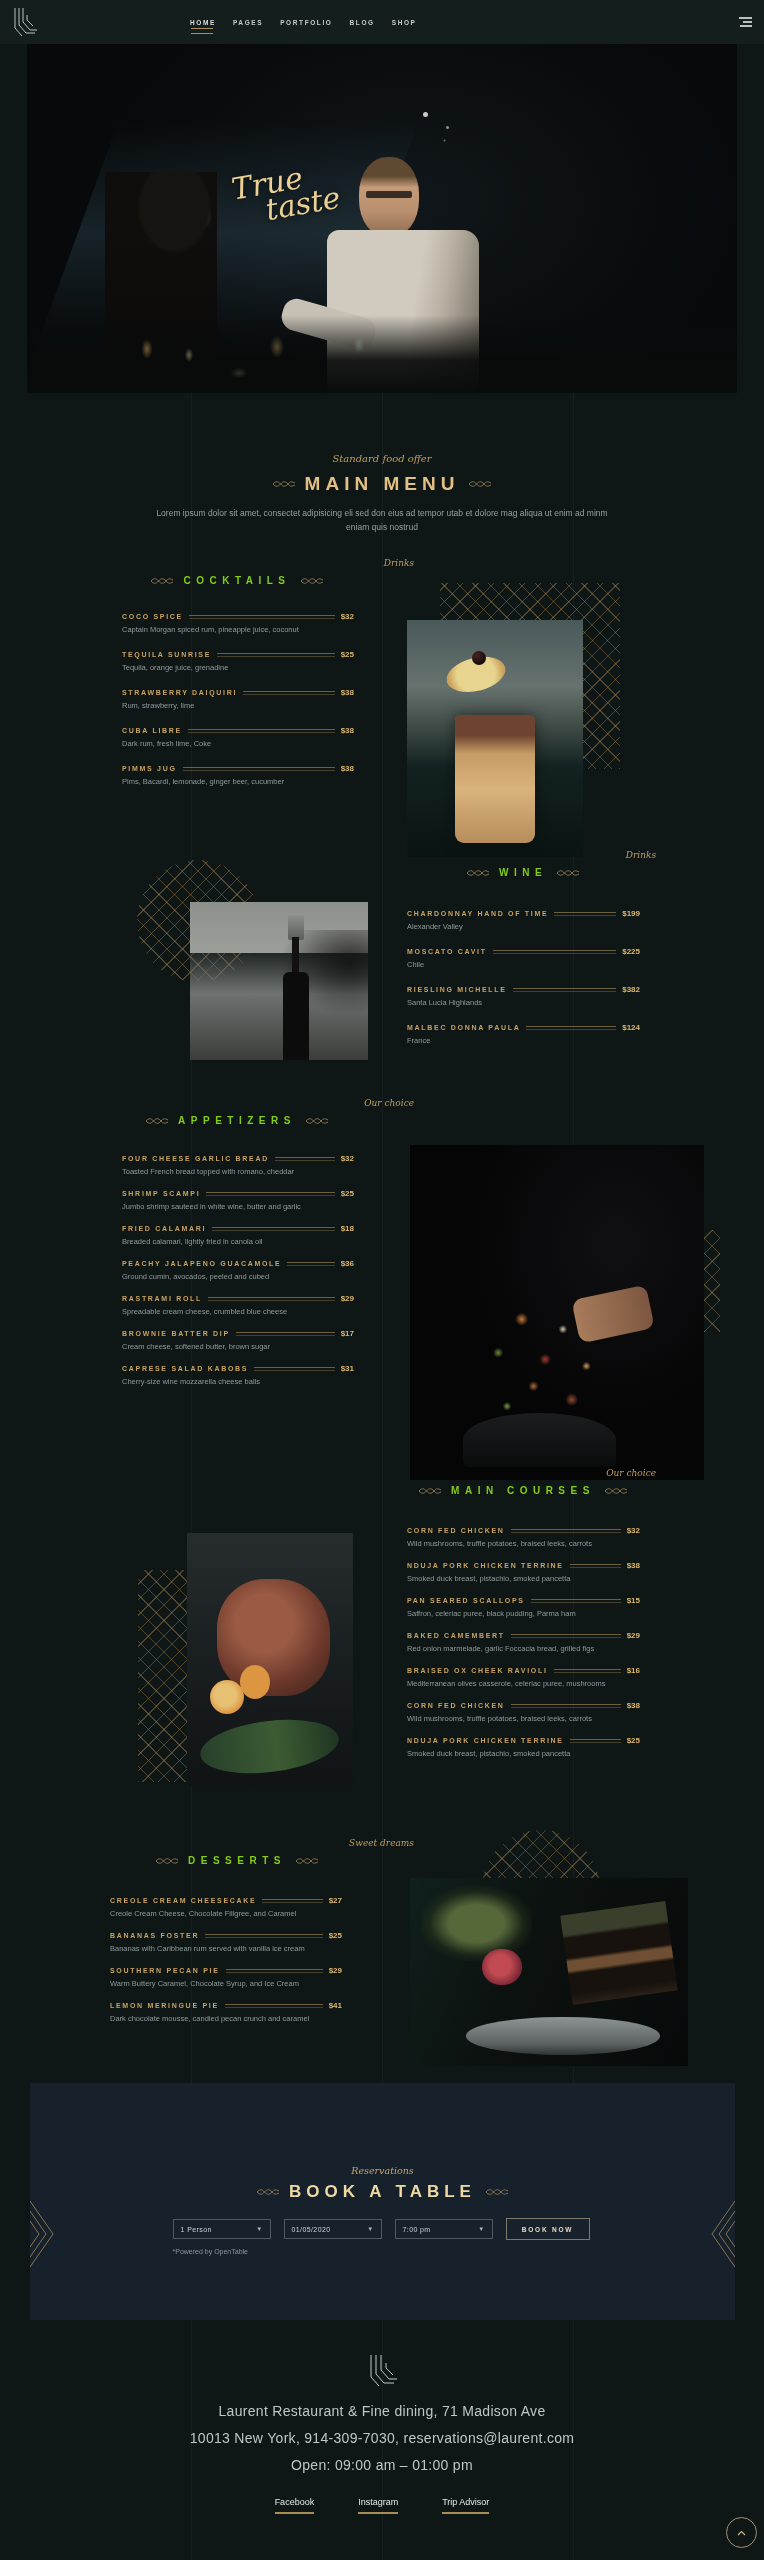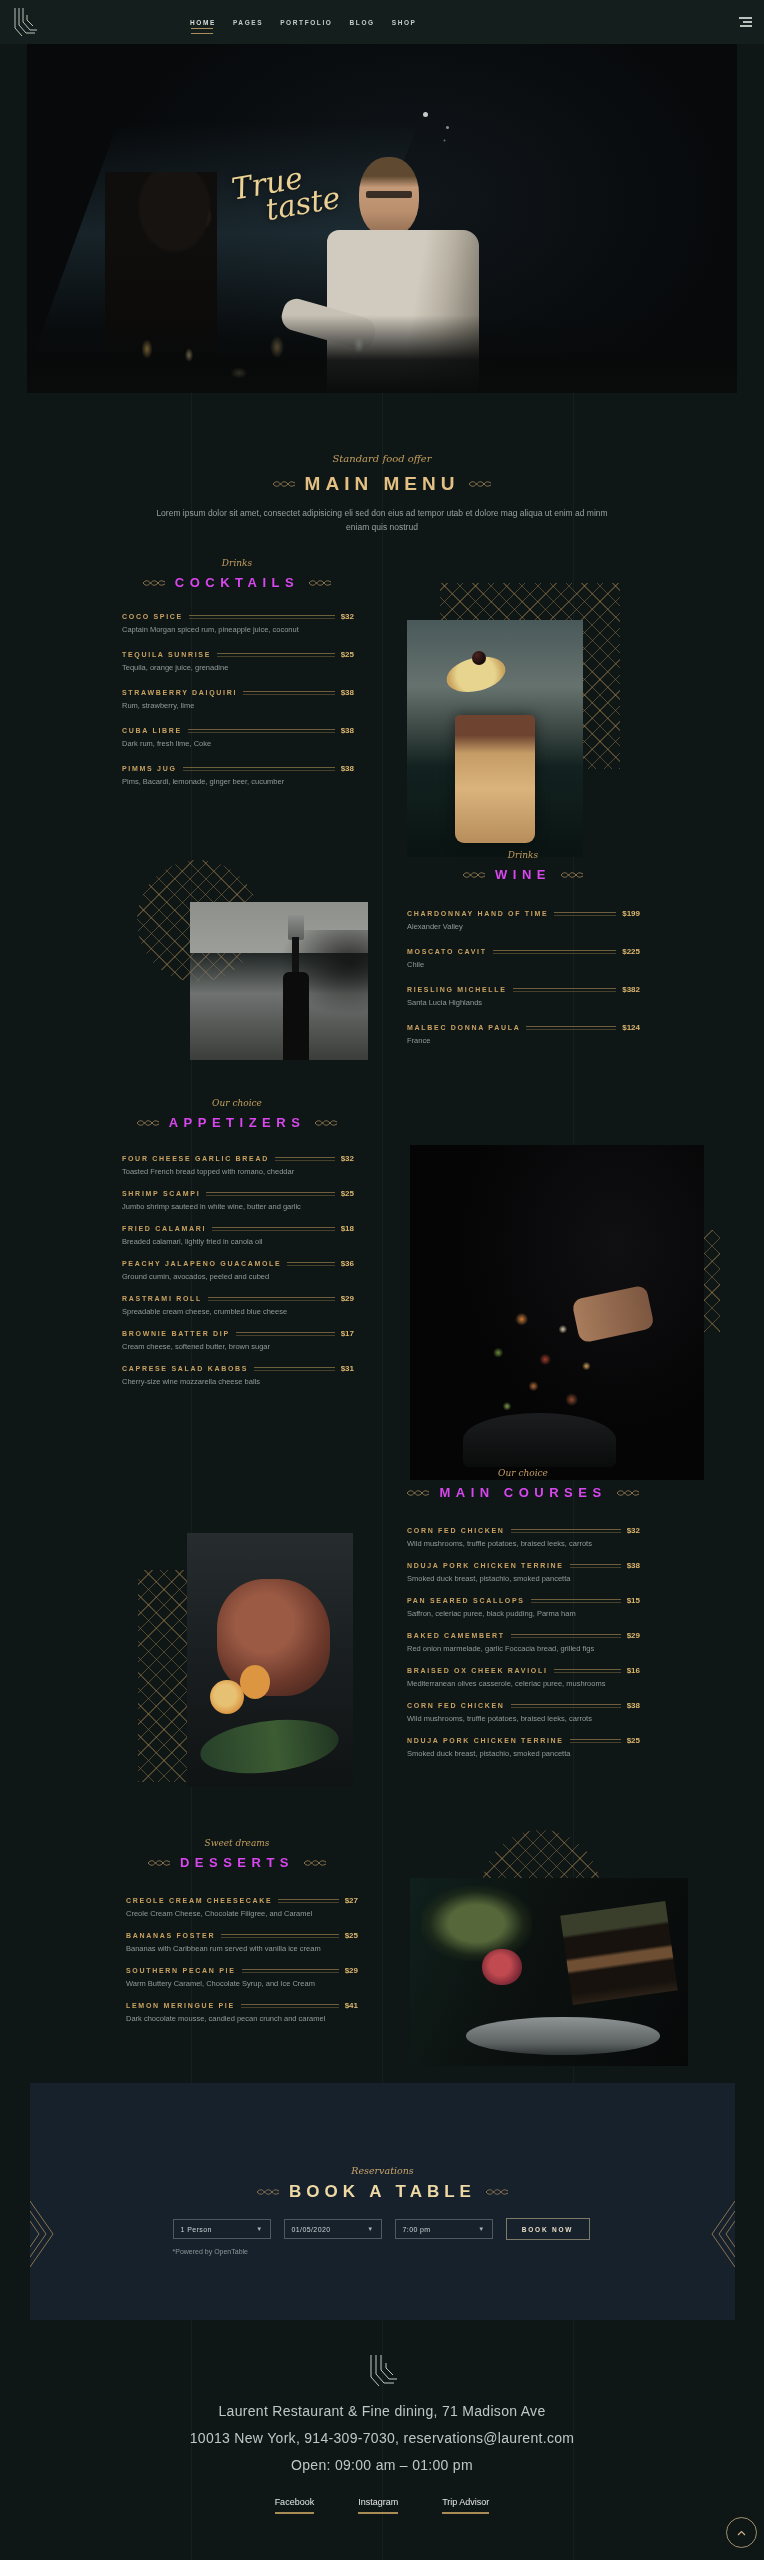--- a/index.html
+++ b/index.html
@@ -42,23 +42,23 @@
 
   
   .intro{position:absolute;left:132px;top:448px;width:500px;text-align:center;z-index:2}
   .script{font-family:"DejaVu Serif",serif;font-style:italic;color:#c49e60}
   .intro .script{font-size:10px}
   .title-row{display:flex;align-items:center;justify-content:center;gap:10px;margin-top:7px}
   .page-title{font-size:19px;letter-spacing:5px;color:#e2bf83;font-weight:bold;white-space:nowrap}
   .intro p{margin-top:11px;font-size:8.5px;line-height:1.65;color:#95a0a0;padding:0 14px}
 
   
-  .sec-head{position:absolute;text-align:center;z-index:2}
+  .sec-head{position:absolute;text-align:right;z-index:2}
   .sec-head .script{font-size:9px;display:block;margin-bottom:5px}
-  .sec-title{font-size:13px;letter-spacing:5.5px;color:#d946ef;font-weight:bold;white-space:nowrap}
+  .sec-title{font-size:10px;letter-spacing:5.5px;color:#84cc16;font-weight:bold;white-space:nowrap}
   .wave{flex:0 0 auto}
 
   
   .menu-list{position:absolute;z-index:2}
   .menu-item{margin-bottom:16px}
   .mi-top{display:flex;align-items:center;gap:6px}
   .mi-name{font-size:7px;font-weight:bold;letter-spacing:1.7px;color:#c9a262;white-space:nowrap}
   .mi-leader{flex:1;height:4px;border-top:1px solid rgba(176,142,85,.6);border-bottom:1px solid rgba(176,142,85,.35);margin-top:1px}
   .mi-price{font-size:8px;font-weight:bold;color:#dcb66e;white-space:nowrap}
   .mi-desc{font-size:7.5px;color:#8f9a9a;margin-top:4px;white-space:nowrap}
@@ -499,21 +499,21 @@
         <path d="M0 3c2.5-3 5-3 7.5 0s5 3 7.5 0 4-2.5 7-1" fill="none" stroke="#8a7350"></path>
         <path d="M0 3c2.5 3 5 3 7.5 0s5-3 7.5 0 4 2.5 7 1" fill="none" stroke="#8a7350"></path>
       </svg>
     <h3 class="sec-title">DESSERTS</h3>
     <svg class="wave" width="22" height="6" viewBox="0 0 22 6">
         <path d="M0 3c2.5-3 5-3 7.5 0s5 3 7.5 0 4-2.5 7-1" fill="none" stroke="#8a7350"></path>
         <path d="M0 3c2.5 3 5 3 7.5 0s5-3 7.5 0 4 2.5 7 1" fill="none" stroke="#8a7350"></path>
       </svg>
   </div>
 </div>
-<div class="menu-list" style="left:126px;top:1896px;width:232px">
+<div class="menu-list" style="left:110px;top:1896px;width:232px">
 
     <div class="menu-item" style="margin-bottom:13px">
       <div class="mi-top">
         <span class="mi-name">CREOLE CREAM CHEESECAKE</span>
         <span class="mi-leader"></span>
         <span class="mi-price">$27</span>
       </div>
       <div class="mi-desc">Creole Cream Cheese, Chocolate Filigree, and Caramel</div>
     </div>
 

